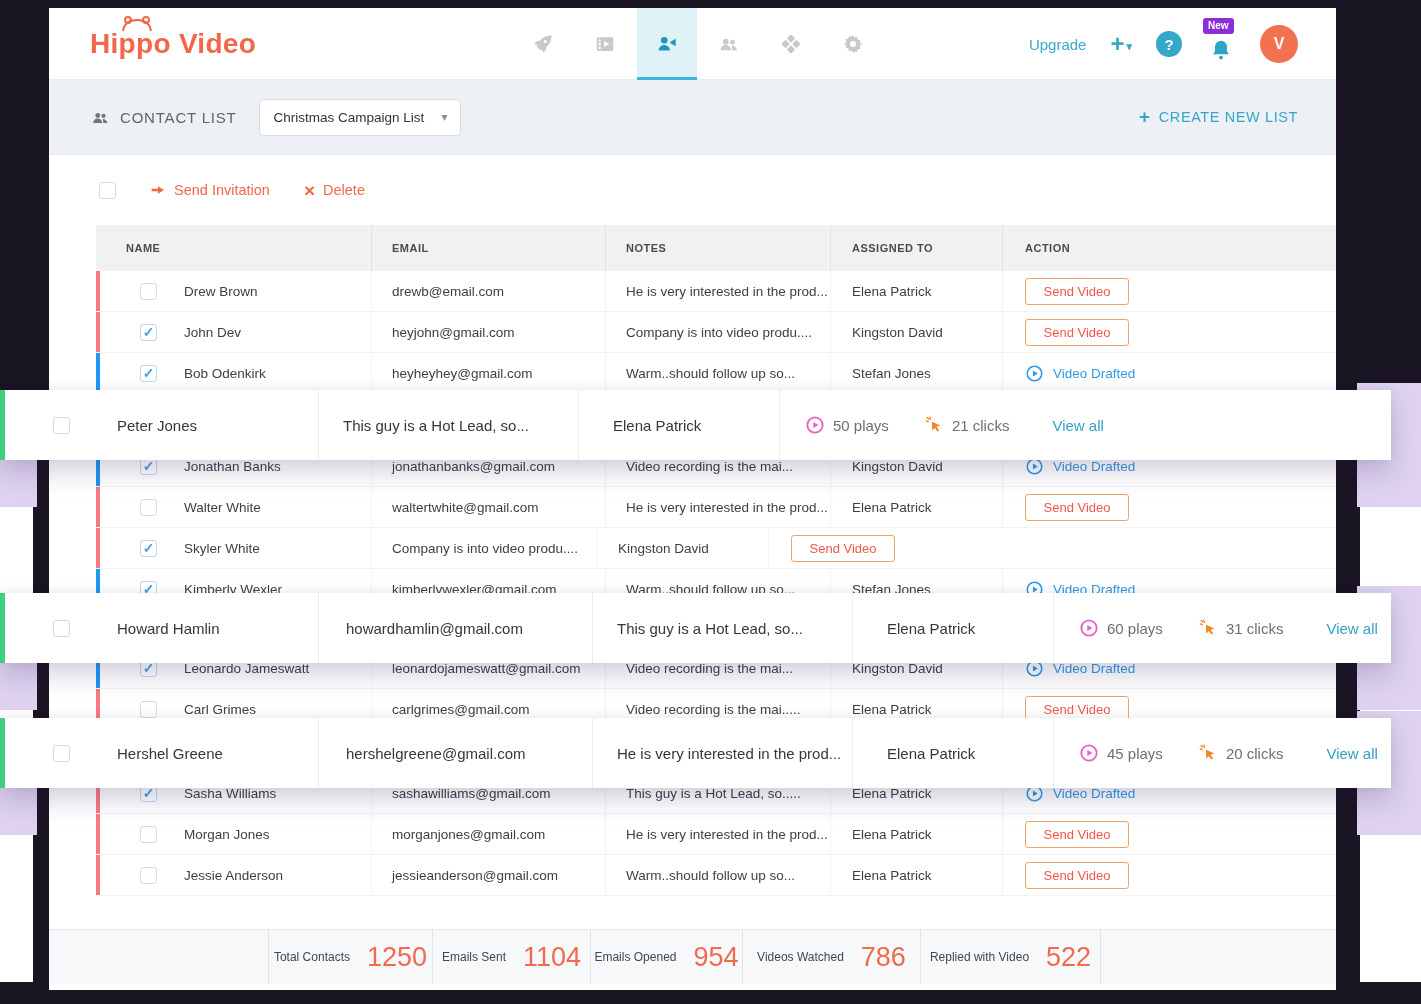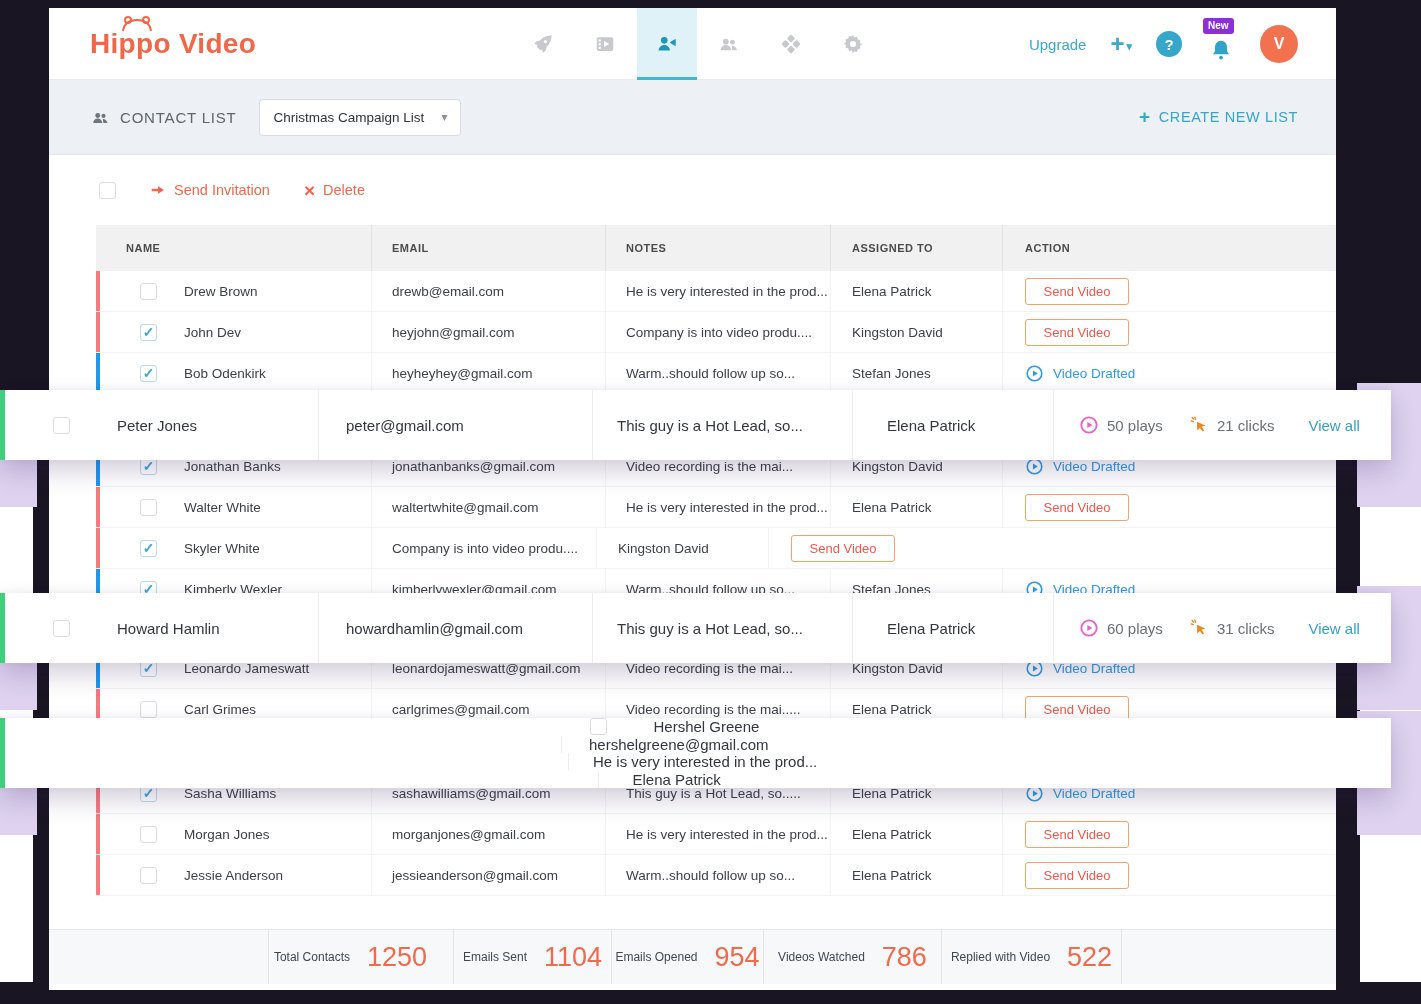--- a/index.html
+++ b/index.html
@@ -80,21 +80,21 @@
   .drafted { display:flex; align-items:center; gap:9px; color:#2e9be5; font-size:13.5px; cursor:pointer; }
 
   
   .overlay-card { position:absolute; left:0; width:1391px; height:70px; background:#fff; border-left:5px solid #3fd07d; z-index:6; display:flex; align-items:center; box-shadow:0 12px 26px rgba(45,25,85,.20), 0 -1px 8px rgba(45,25,85,.05); }
   .ocell { height:100%; display:flex; align-items:center; font-size:15px; color:#33373c; white-space:nowrap; overflow:hidden;gap:21px; }
   .ocell + .ocell { border-left:1px solid #ededef; }
   .o-name { width:313px; } .o-name .cb { margin-left:48px; } .o-name .nm { margin-left:26px; }
   .o-email { width:274px; padding-left:27px; }
   .o-notes { width:260px; padding-left:24px; }
   .o-assigned { width:201px; padding-left:34px; }
-  .o-stats { flex:1; padding-left:25px; gap:12px; }
+  .o-stats { flex:1; padding-left:25px; gap:21px; }
   .stat-group { display:flex; align-items:center; gap:8px; color:#6b7075; font-size:15px; }
   .stat-group + .stat-group { margin-left:14px; }
   .plays-ic { color:#ee5ec7; }
   .clicks-ic { color:#f0861f; }
   .view-all { margin-left:22px; color:#35a0c6; font-size:15px; cursor:pointer; }
 
   
   .footer { position:absolute; left:0; right:0; bottom:6px; height:55px; background:#f6f8fa; border-top:1px solid #e4e8ec; display:flex; align-items:stretch; }
   .f-spacer { width:219px; }
   .f-cell { border-left:1px solid #e0e4e9; display:flex; align-items:center; justify-content:center; gap:17px; }
@@ -453,21 +453,21 @@
   </div>
       </div>
   </div>
 
   <div class="footer">
     <div class="f-spacer"></div>
     <div class="f-cell" style="width: 164px;">
     <span class="lbl">Total Contacts</span>
     <span class="val">1250</span>
   </div>
-      <div class="f-cell" style="width: 158px; margin-left: 21px;">
+      <div class="f-cell" style="width: 158px;">
     <span class="lbl">Emails Sent</span>
     <span class="val">1104</span>
   </div>
       <div class="f-cell" style="width: 152px;">
     <span class="lbl">Emails Opened</span>
     <span class="val">954</span>
   </div>
       <div class="f-cell" style="width: 178px;">
     <span class="lbl">Videos Watched</span>
     <span class="val">786</span>
@@ -480,21 +480,20 @@
     <div class="f-rest"></div>
   </div>
 </div>
 
 
 <div class="overlay-card" style="top: 390px;">
     <div class="ocell o-name">
       <span class="cb"></span>
       <span class="nm">Peter Jones</span>
     </div>
-    <div class="ocell o-email">peter@gmail.com</div>
     <div class="ocell o-notes">This guy is a Hot Lead, so...</div>
     <div class="ocell o-assigned">Elena Patrick</div>
     <div class="ocell o-stats">
       <span class="stat-group">
         <span class="plays-ic">
           <svg width="20" height="20" viewBox="0 0 24 24">
             <circle cx="12" cy="12" r="9.2" fill="none" stroke="currentColor" stroke-width="2.2"></circle>
             <path d="M10 8.3l6.2 3.7-6.2 3.7z" fill="currentColor"></path>
           </svg>
         </span>
@@ -541,21 +540,21 @@
               <path d="M7 2.6l1 2.6"></path>
               <path d="M2.6 7l2.6 1"></path>
               <path d="M3.8 3l2 2"></path>
             </g>
           </svg>
         </span>
         <span>31 clicks</span>
       </span>
       <span class="view-all">View all</span>
     </div>
-  </div><div class="overlay-card" style="top: 718px; flex-direction: column;">
+  </div><div class="overlay-card" style="top: 718px;">
     <div class="ocell o-name">
       <span class="cb"></span>
       <span class="nm">Hershel Greene</span>
     </div>
     <div class="ocell o-email">hershelgreene@gmail.com</div>
     <div class="ocell o-notes">He is very interested in the prod...</div>
     <div class="ocell o-assigned">Elena Patrick</div>
     <div class="ocell o-stats">
       <span class="stat-group">
         <span class="plays-ic">

